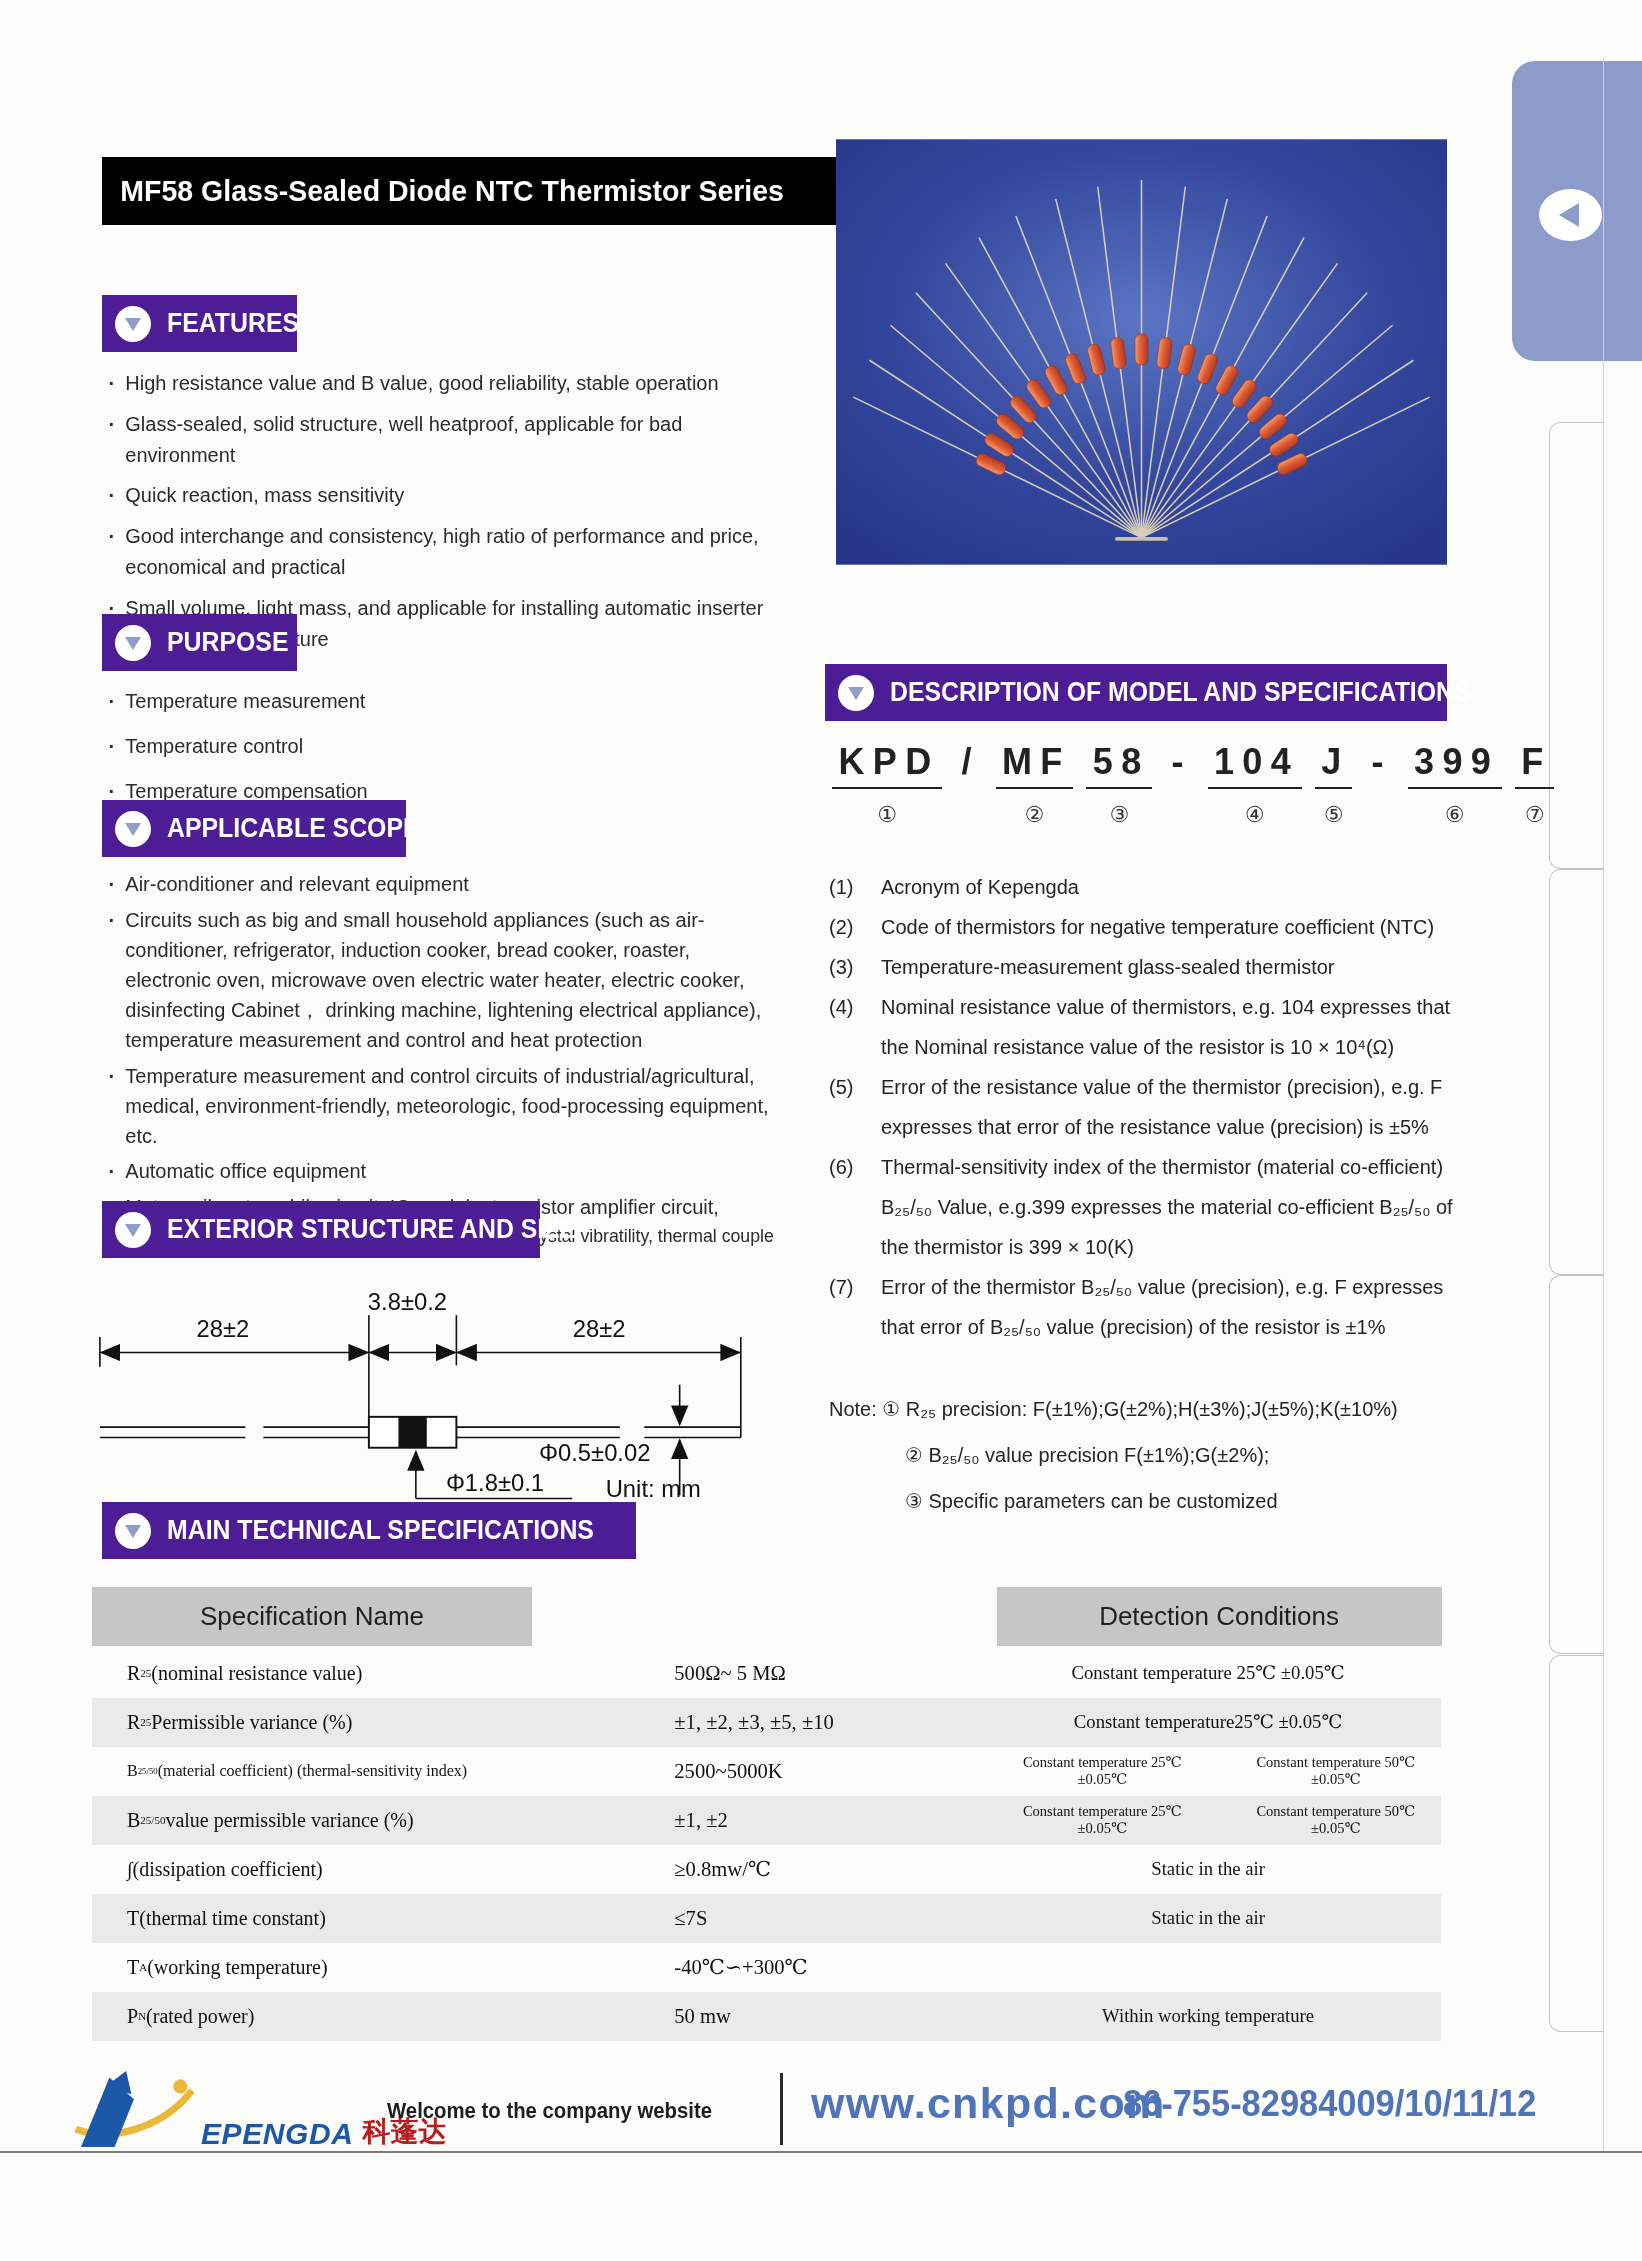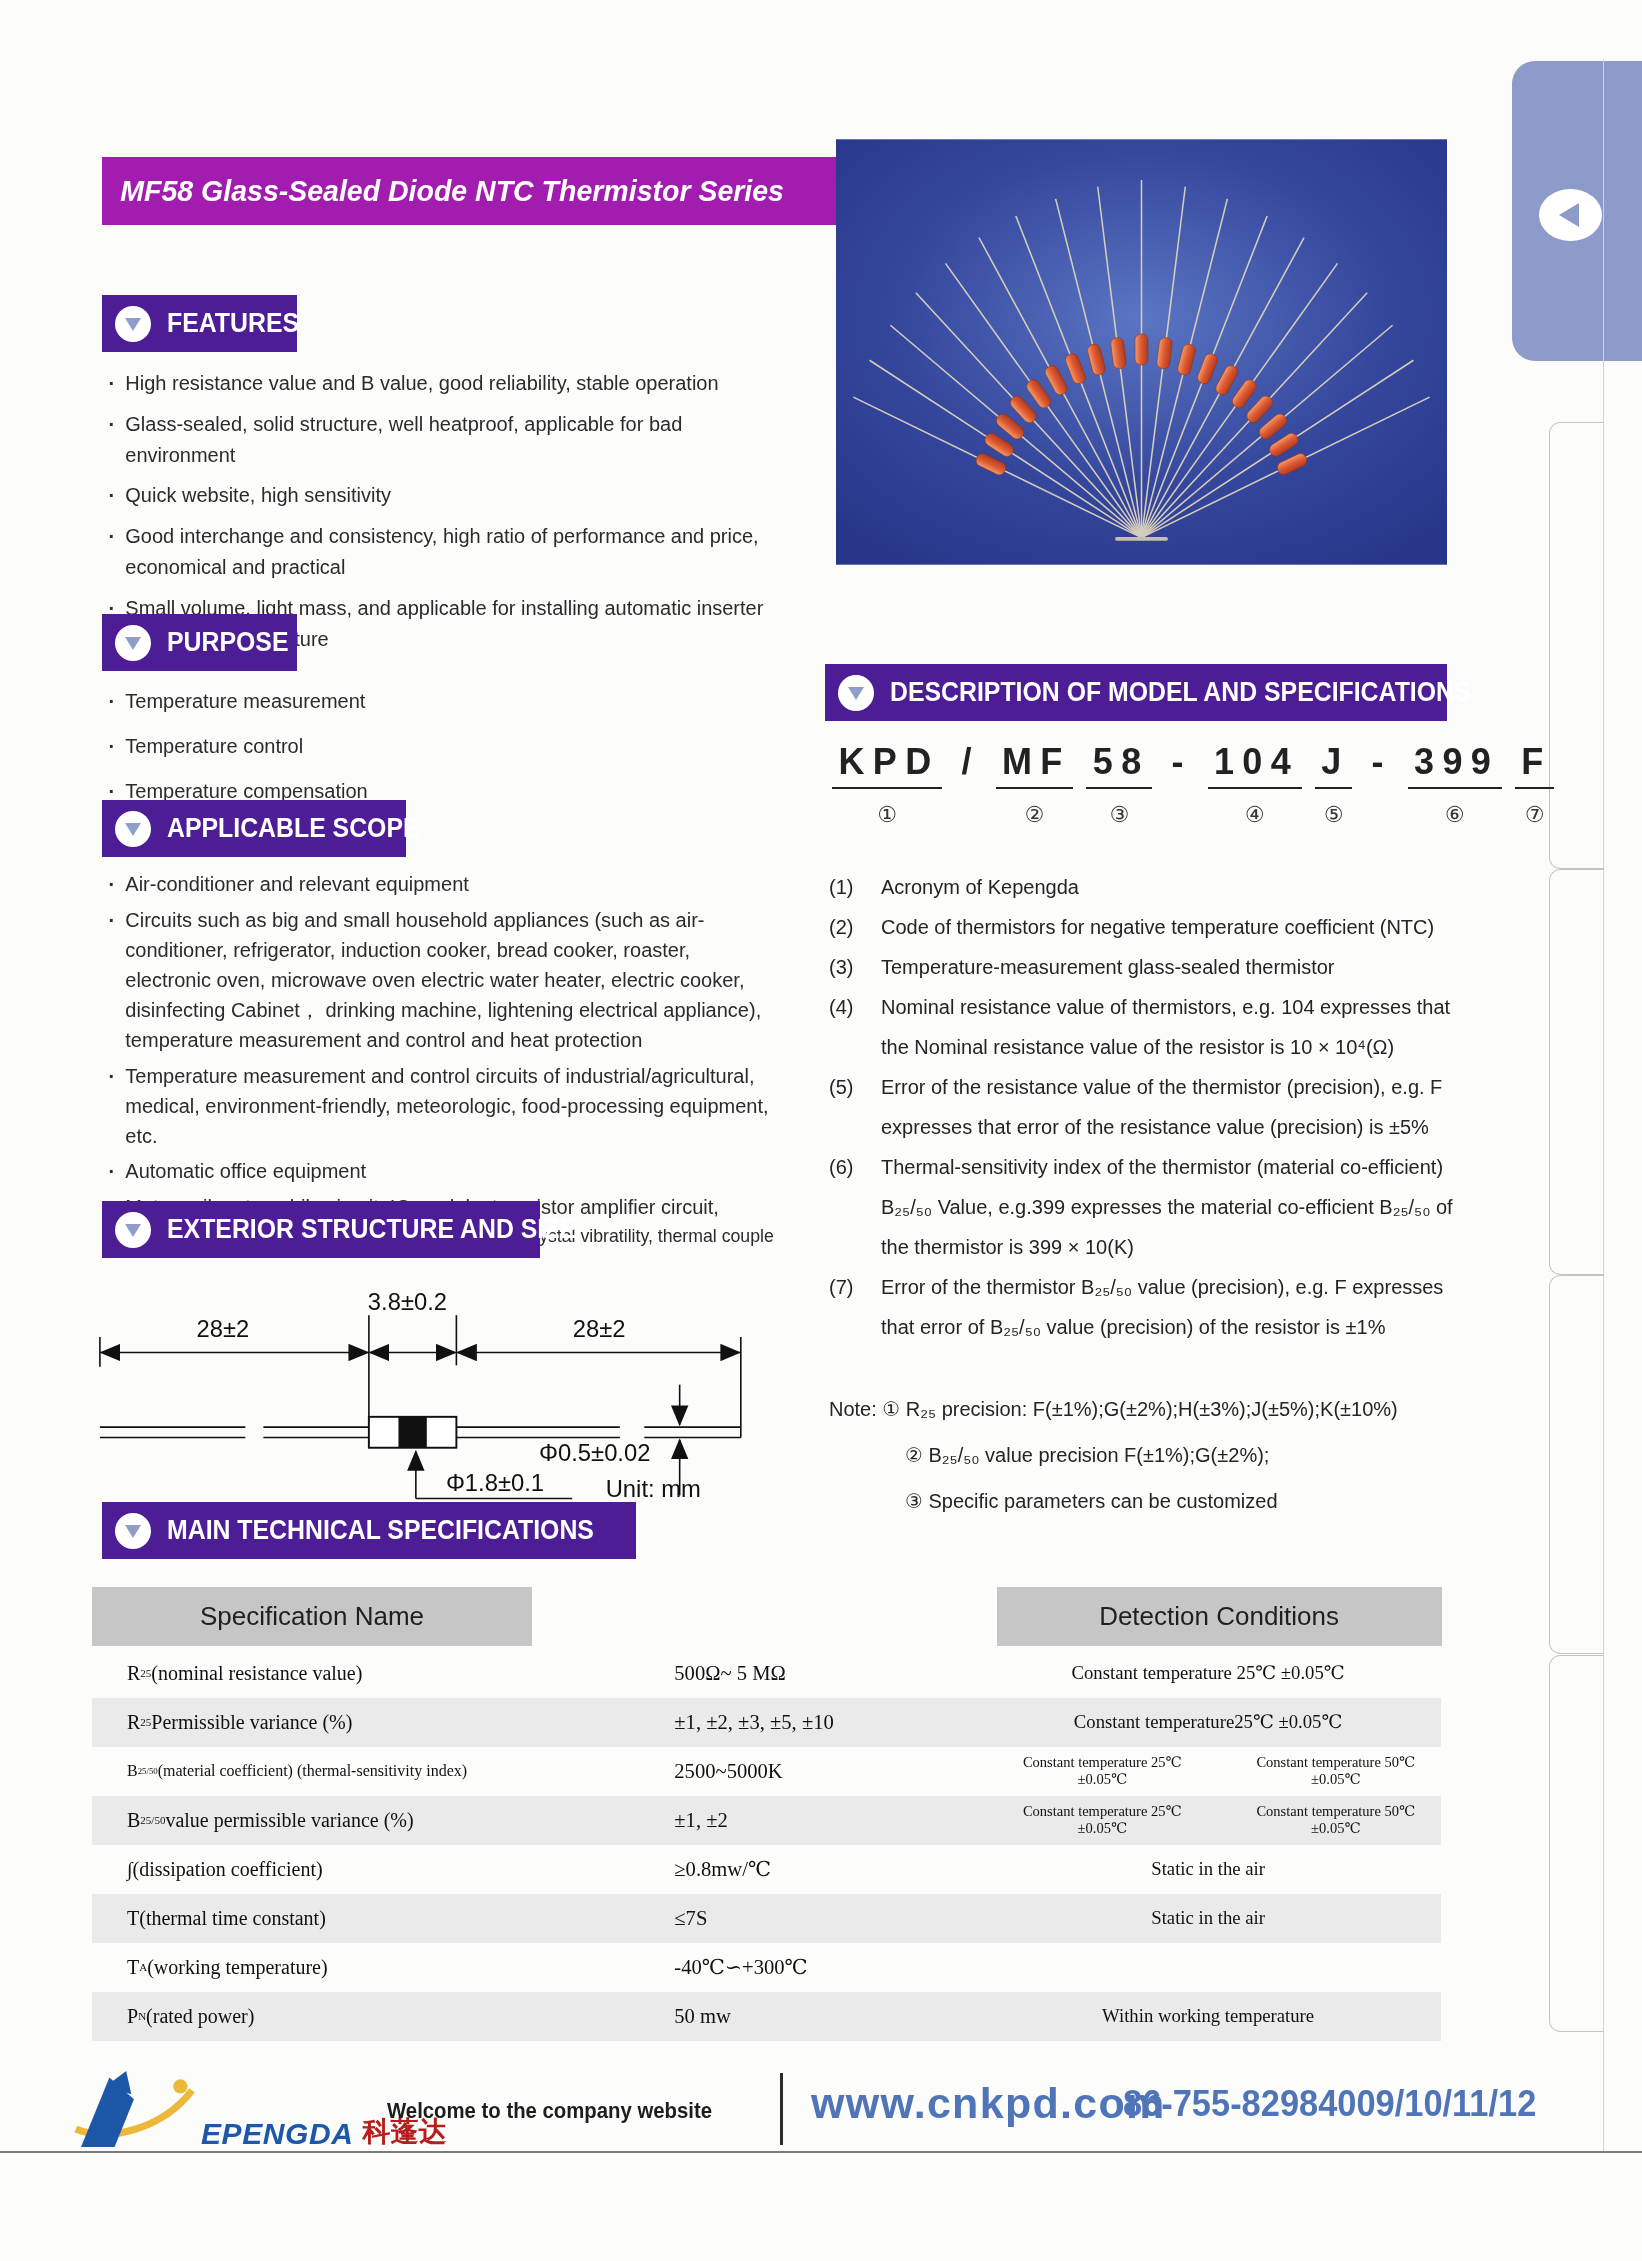--- a/index.html
+++ b/index.html
@@ -1,20 +1,20 @@
 <!DOCTYPE html>
 <html style="font-size:10.3px"><head>
 <meta charset="utf-8">
 <style>
   html,body{margin:0;padding:0;}
   body{background:#e8e8e6;font-family:"Liberation Sans","DejaVu Sans",sans-serif;}
   #page{position:relative;width:1643px;height:2261px;background:#fcfcfb;overflow:hidden;}
 
   
-  .title-bar{position:absolute;left:102px;top:157px;width:748px;height:68px;background:#a21caf;display:flex;align-items:center;font-style:italic;}
+  .title-bar{position:absolute;left:102px;top:157px;width:748px;height:68px;background:#000000;display:flex;align-items:center;}
   .title-bar span{color:#fff;font-size:30px;font-weight:700;letter-spacing:0;transform:scaleX(.95);transform-origin:left center;padding-left:19.3px;white-space:nowrap;}
 
   
   .sec-bar{position:absolute;height:57px;background:#4c1d95;display:flex;align-items:center;gap:15.5px;padding-left:13px;box-sizing:border-box;}
   .sec-circle{width:36px;height:36px;border-radius:50%;background:#fff;display:flex;align-items:center;justify-content:center;flex:0 0 auto;}
   .tri-down{width:0;height:0;border-left:8.4px solid transparent;border-right:8.4px solid transparent;border-top:13px solid #8f9dcb;margin-top:2.6px;}
   .sec-bar .sec-label{color:#fff;font-size:27px;font-weight:700;transform:scaleX(.92);transform-origin:left center;white-space:nowrap;}
 
   
   .blist{position:absolute;list-style:none;margin:0;padding:0;color:#2b2b2b;}
@@ -193,21 +193,21 @@
 
   <div class="sec-bar" style="left:102px;top:295px;width:195px;">
     <div class="sec-circle">
         <div class="tri-down"></div>
       </div>
     <span class="sec-label">FEATURES</span>
   </div>
   <ul class="blist features-list" style="left:106px;top:368px;width:664px;">
     <li>High resistance value and B value, good reliability, stable operation</li>
     <li>Glass-sealed, solid structure, well heatproof, applicable for bad environment</li>
-    <li>Quick website, high sensitivity</li>
+    <li>Quick reaction, mass sensitivity</li>
     <li>Good interchange and consistency, high ratio of performance and price, economical and practical</li>
     <li>Small volume, light mass, and applicable for installing automatic inserter and mass manufacture</li>
   </ul>
 
   <div class="sec-bar" style="left:102px;top:614px;width:195px;">
     <div class="sec-circle">
         <div class="tri-down"></div>
       </div>
     <span class="sec-label">PURPOSE</span>
   </div>

